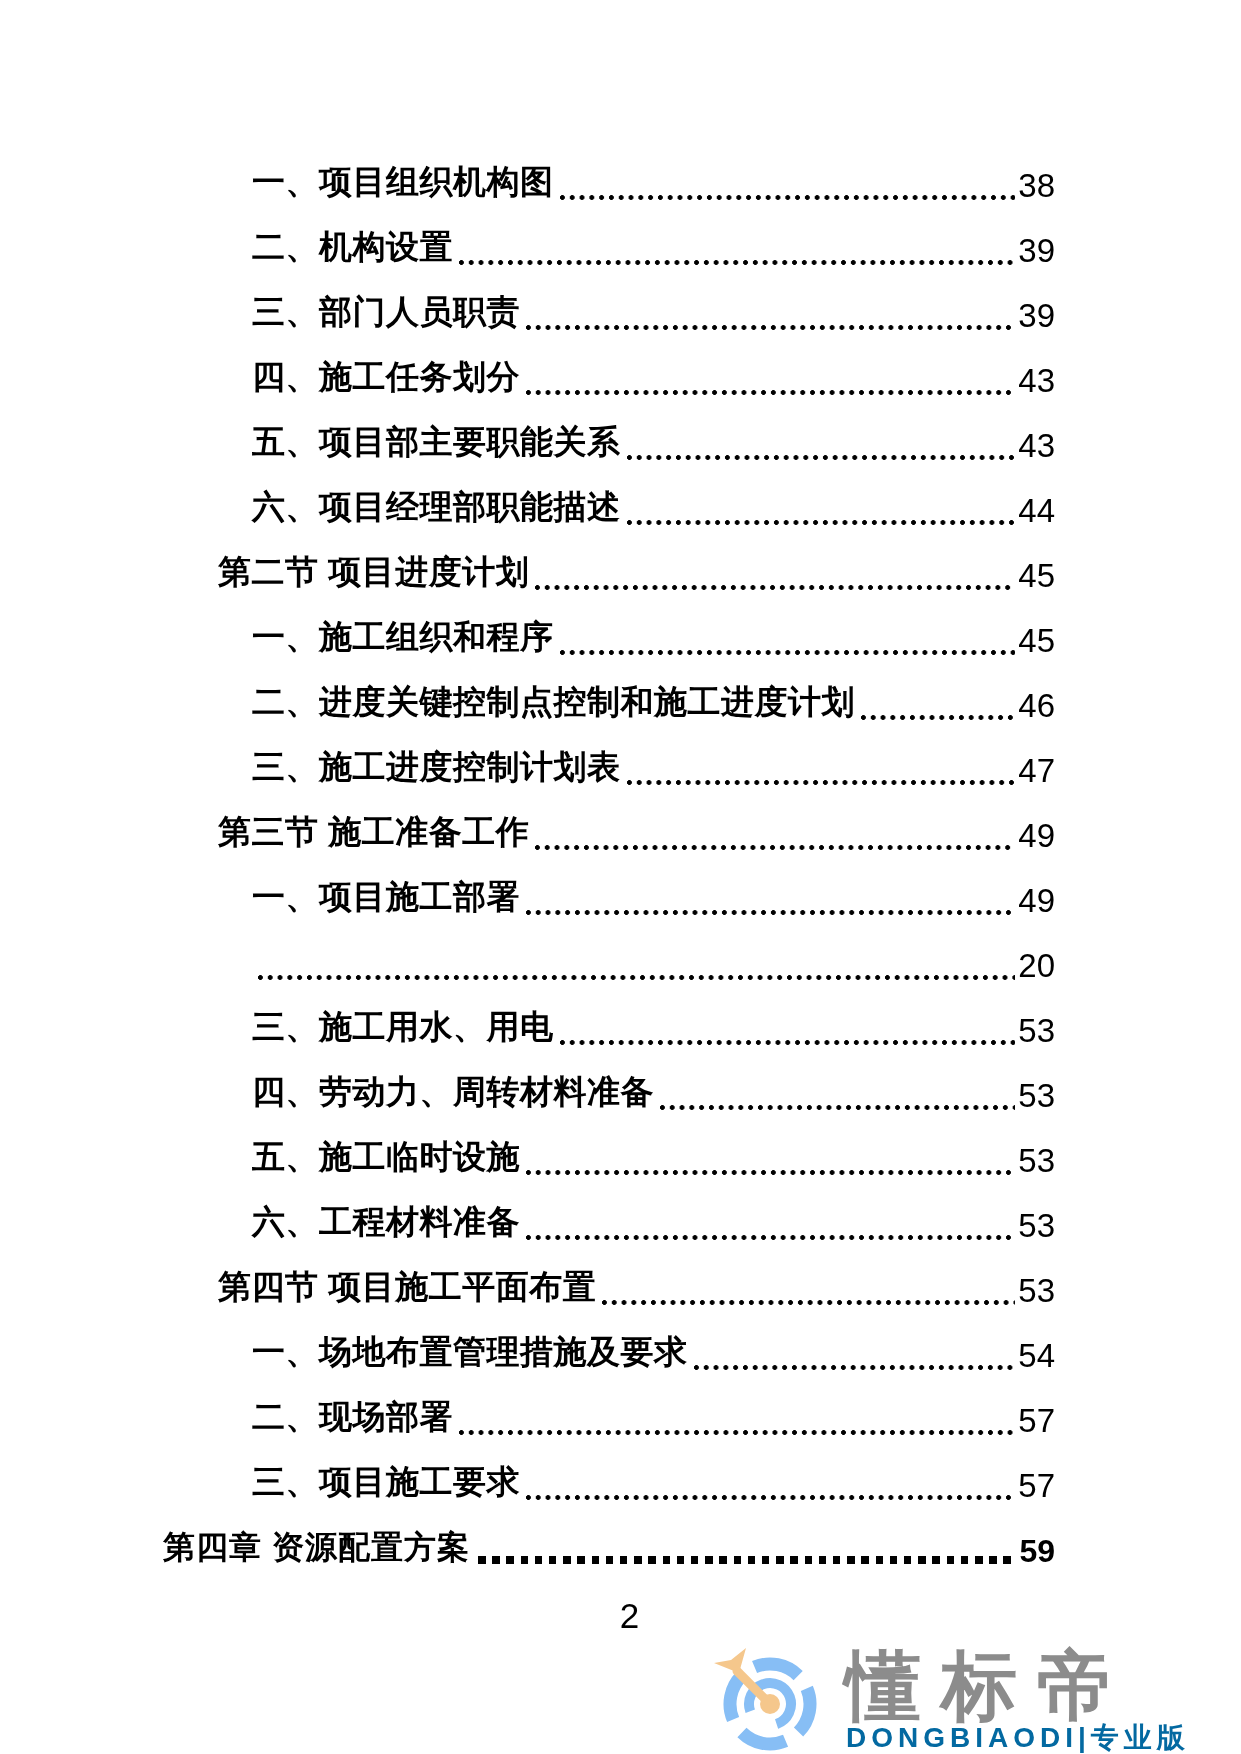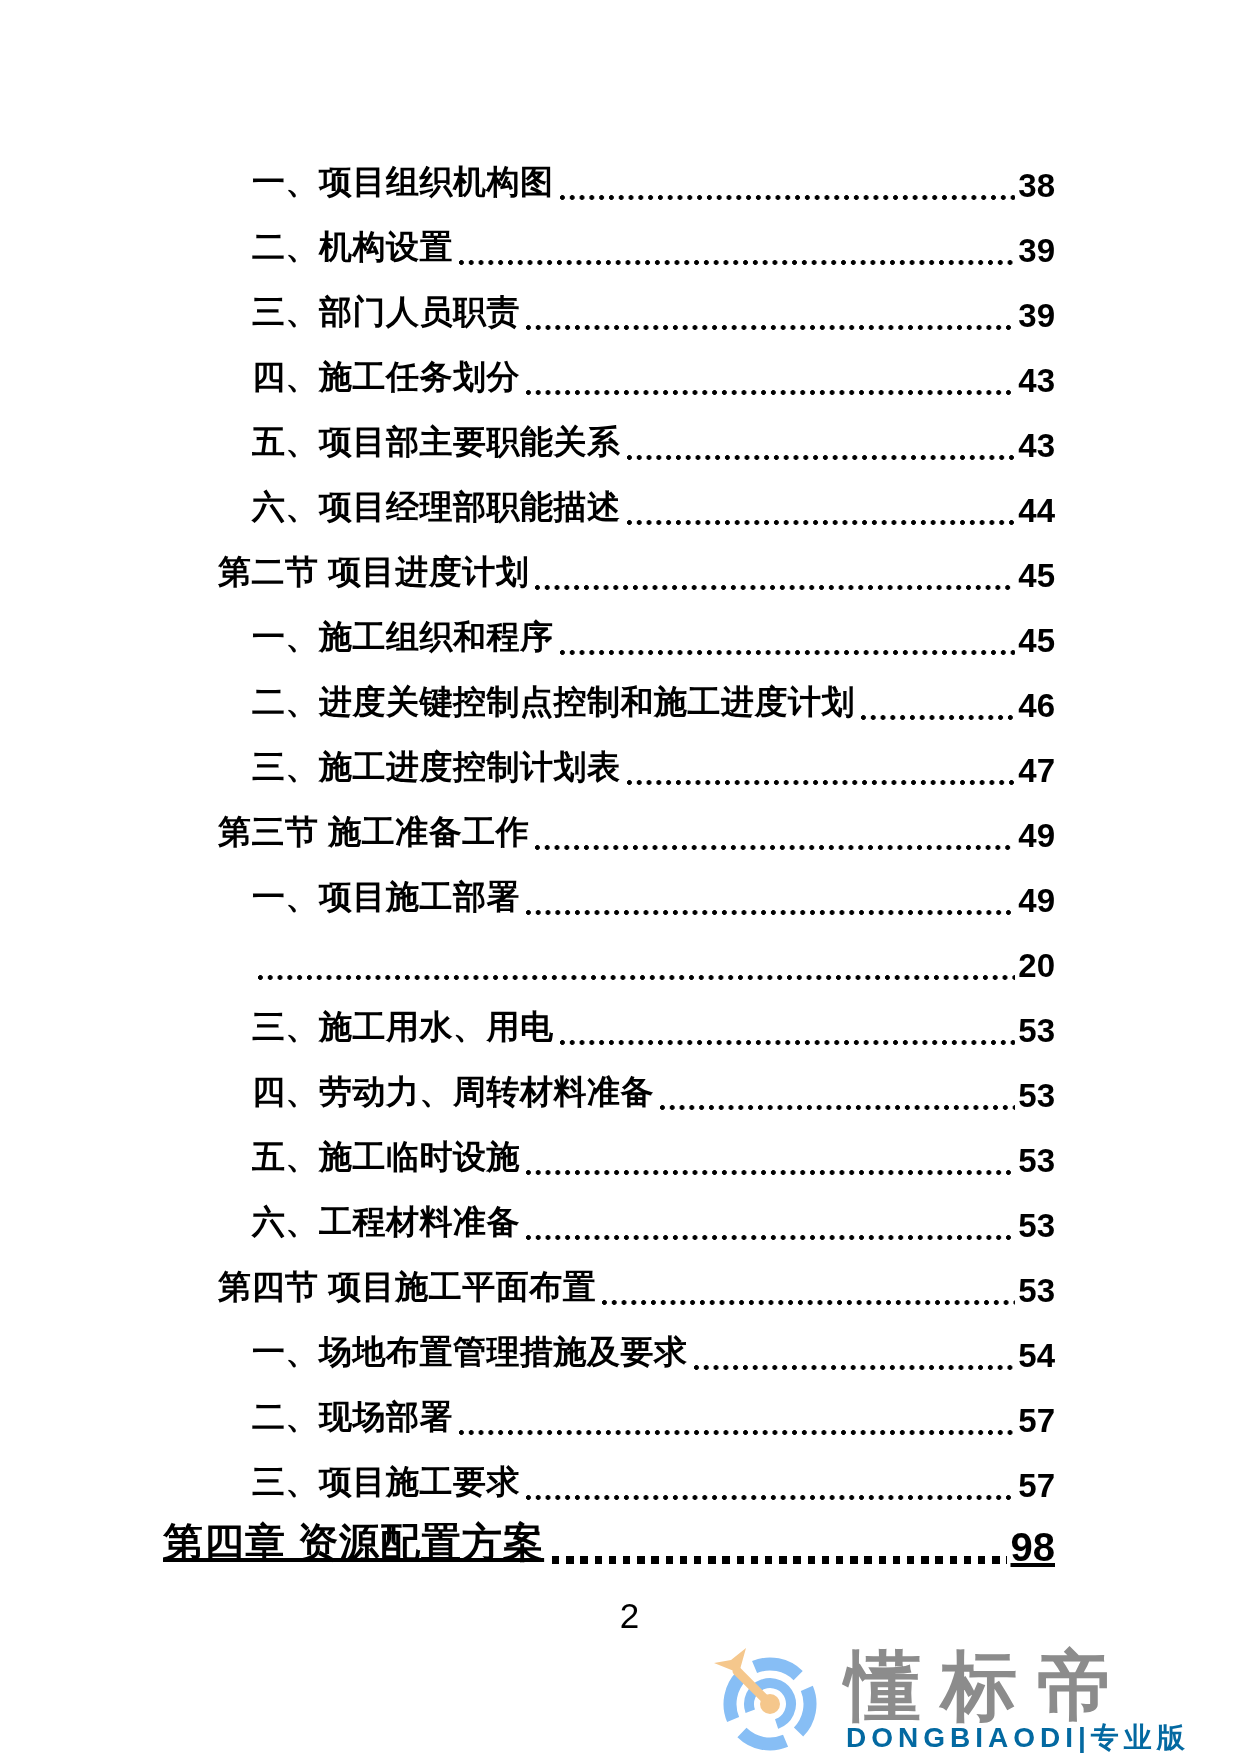--- a/index.html
+++ b/index.html
@@ -26,28 +26,27 @@
   .toc-row .toc-label{letter-spacing:0.5px;}
   .toc-row .leader{
     flex:1;
     height:5px;
     margin:0 3px 5px 6px;
     background-image:radial-gradient(circle at 2.4px 2.5px,#000 2.1px,transparent 2.7px);
     background-size:9.8px 5px;
     background-repeat:repeat-x;
     background-position:left bottom;
   }
-  .toc-row .toc-page{font-weight:700;}
+  .toc-row .toc-page{font-weight:400;}
   .lv-sub{padding-left:89px;}
   .lv-section{padding-left:55px;text-align:right;}
   .lv-chapter{
     padding-left:0;
-    font-size:40px;
+    font-size:32px;
     font-weight:700;
-    text-decoration:underline;
   }
   .lv-chapter .toc-label{letter-spacing:1px;}
   .lv-chapter .leader{
     height:8px;
     margin:0 4px 6px 8px;
     background-image:repeating-linear-gradient(90deg,#000 0 7.5px,transparent 7.5px 14.2px);
     background-size:auto;
     background-position:left bottom;
   }
   .lv-chapter .toc-page{font-weight:700;}
@@ -182,21 +181,21 @@
       <span class="toc-page">57</span>
     </div>
       <div class="toc-row lv-sub">
       <span class="toc-label">三、项目施工要求</span>
       <span class="leader"></span>
       <span class="toc-page">57</span>
     </div>
       <div class="toc-row lv-chapter">
       <span class="toc-label">第四章 资源配置方案</span>
       <span class="leader"></span>
-      <span class="toc-page">98</span>
+      <span class="toc-page">59</span>
     </div>
     </div>
 
   <div class="footer-page-number">2</div>
 
   <div class="watermark">
     <svg class="wm-logo" viewBox="-64 -64 128 128" xmlns="http://www.w3.org/2000/svg">
 
       <circle r="40" fill="none" stroke="#87BEF5" stroke-width="13" stroke-dasharray="47 15.8" transform="rotate(-23)"></circle>
 

